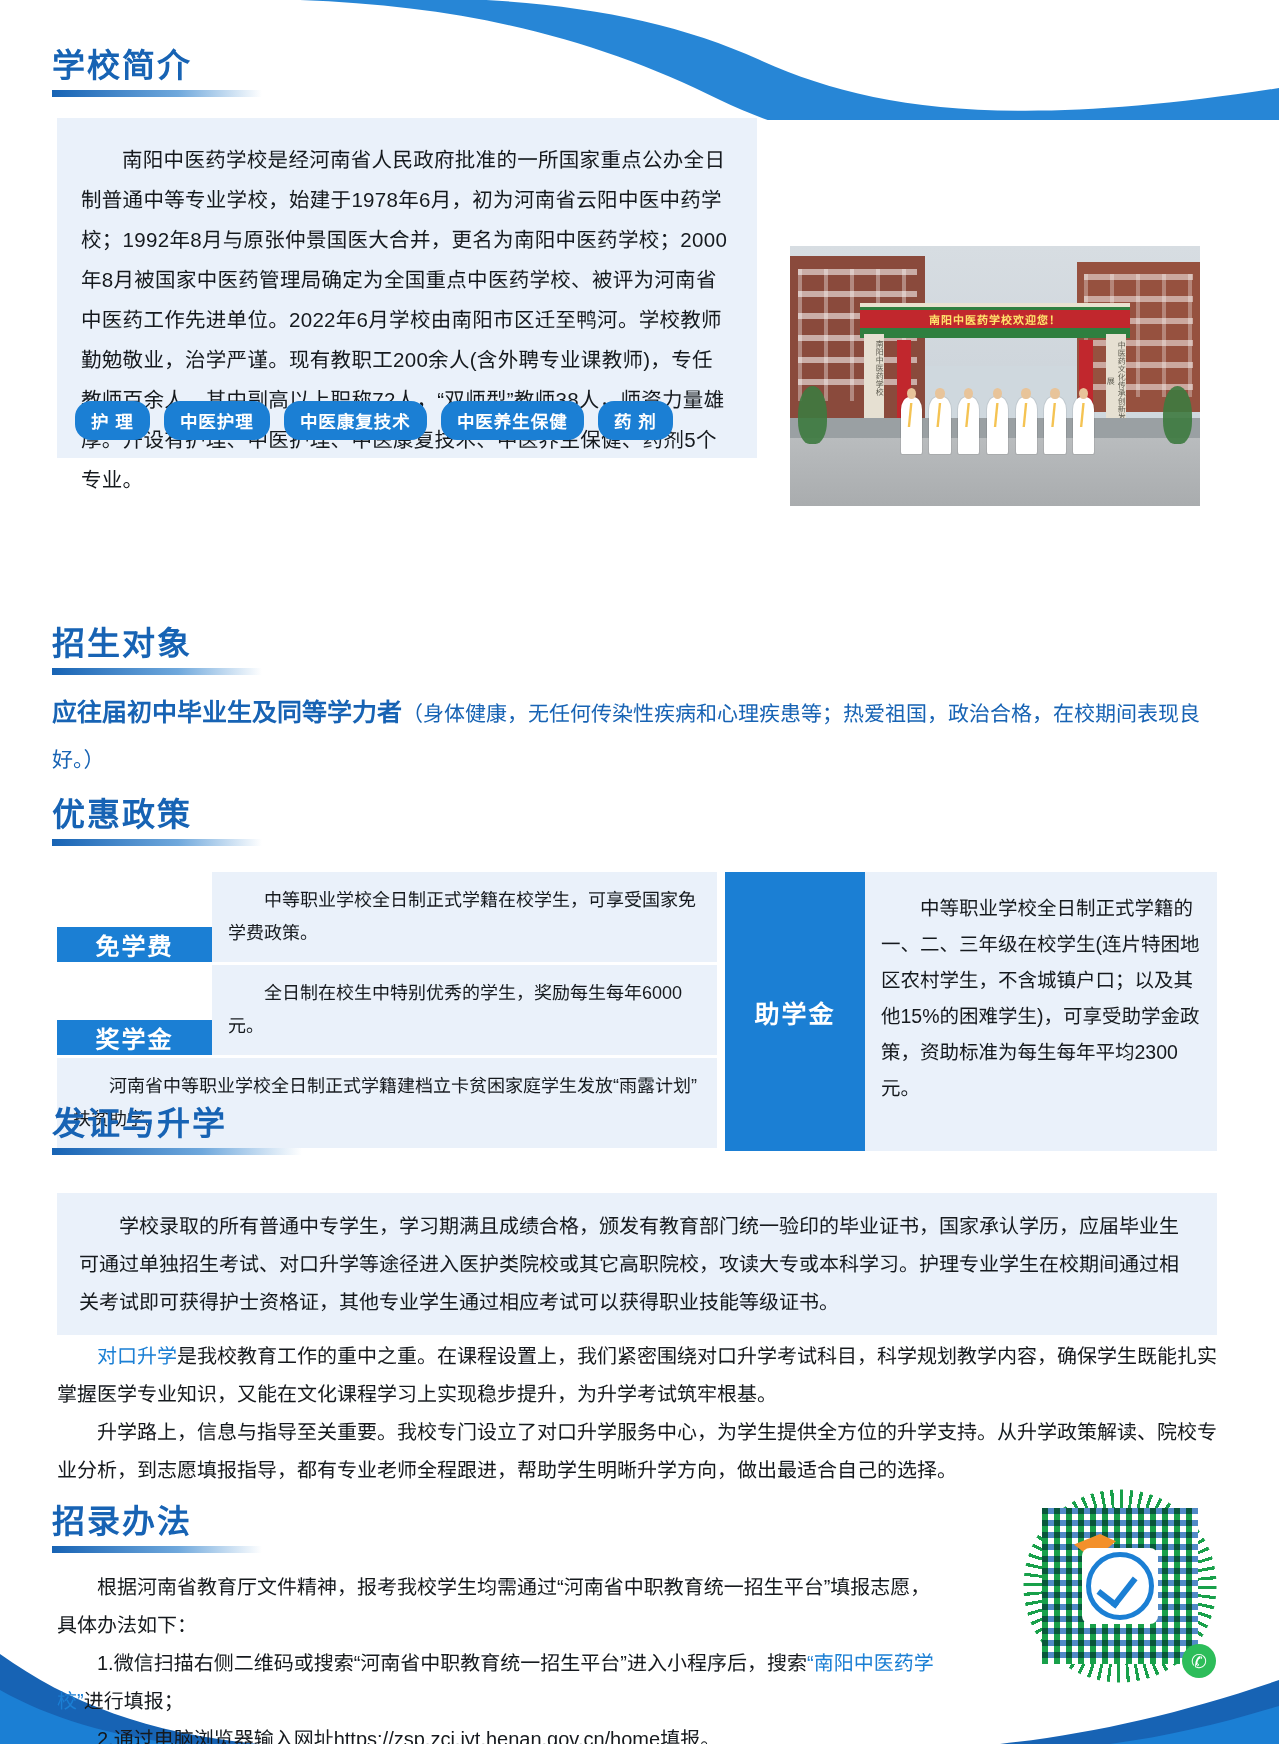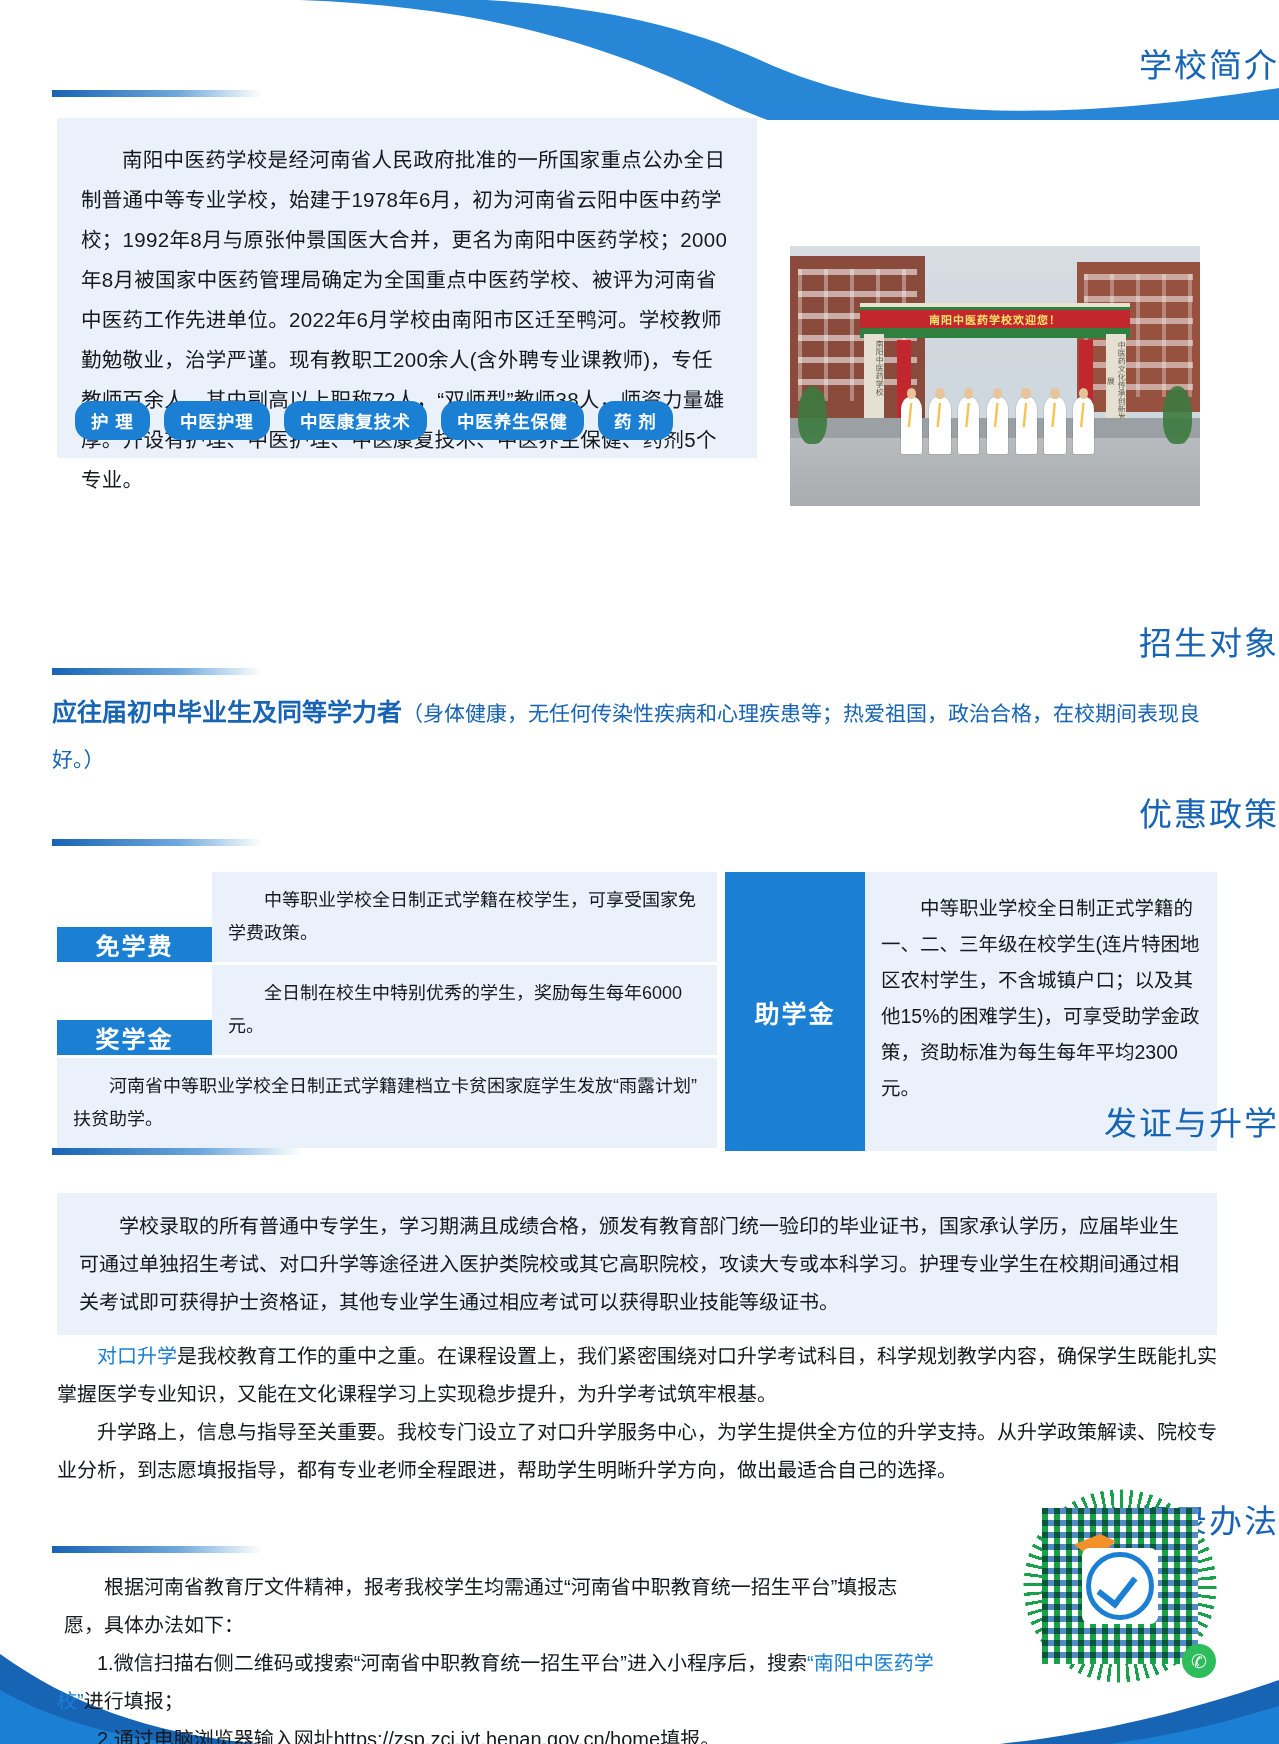--- a/index.html
+++ b/index.html
@@ -37,25 +37,24 @@
     top: 0; left: 0;
     width: 1279px;
     height: 1744px;
   }
 
   
   .section-head {
     position: relative;
     margin: 0 0 0 52px;
     font-size: 33px;
-    font-weight: normal;
+    font-weight: bold;
     color: #1763b4;
     letter-spacing: 2px;
     line-height: 1.1;
-    text-align: right;
   }
   .section-head .bar {
     display: block;
     height: 7px;
     background: linear-gradient(to right, #1763b4 0%, #6fa8dc 60%, #ffffff 100%);
     margin-top: 6px;
     width: 210px;
   }
   .section-head.wide .bar { width: 250px; }
 
@@ -302,21 +301,21 @@
 
   
   .admit-body {
     position: absolute;
     left: 57px; top: 1568px;
     width: 880px;
     font-size: 20px;
     line-height: 38px;
     color: #15191d;
   }
-  .admit-body .ind { text-indent: 2em; margin-left: 7px; }
+  .admit-body .ind { text-indent: 2em; }
   .admit-body .ind1 { text-indent: 2em; }
 
   
   .qr {
     position: absolute;
     left: 1020px; top: 1486px;
     width: 200px; height: 200px;
   }
   .qr .code {
     position: absolute;

